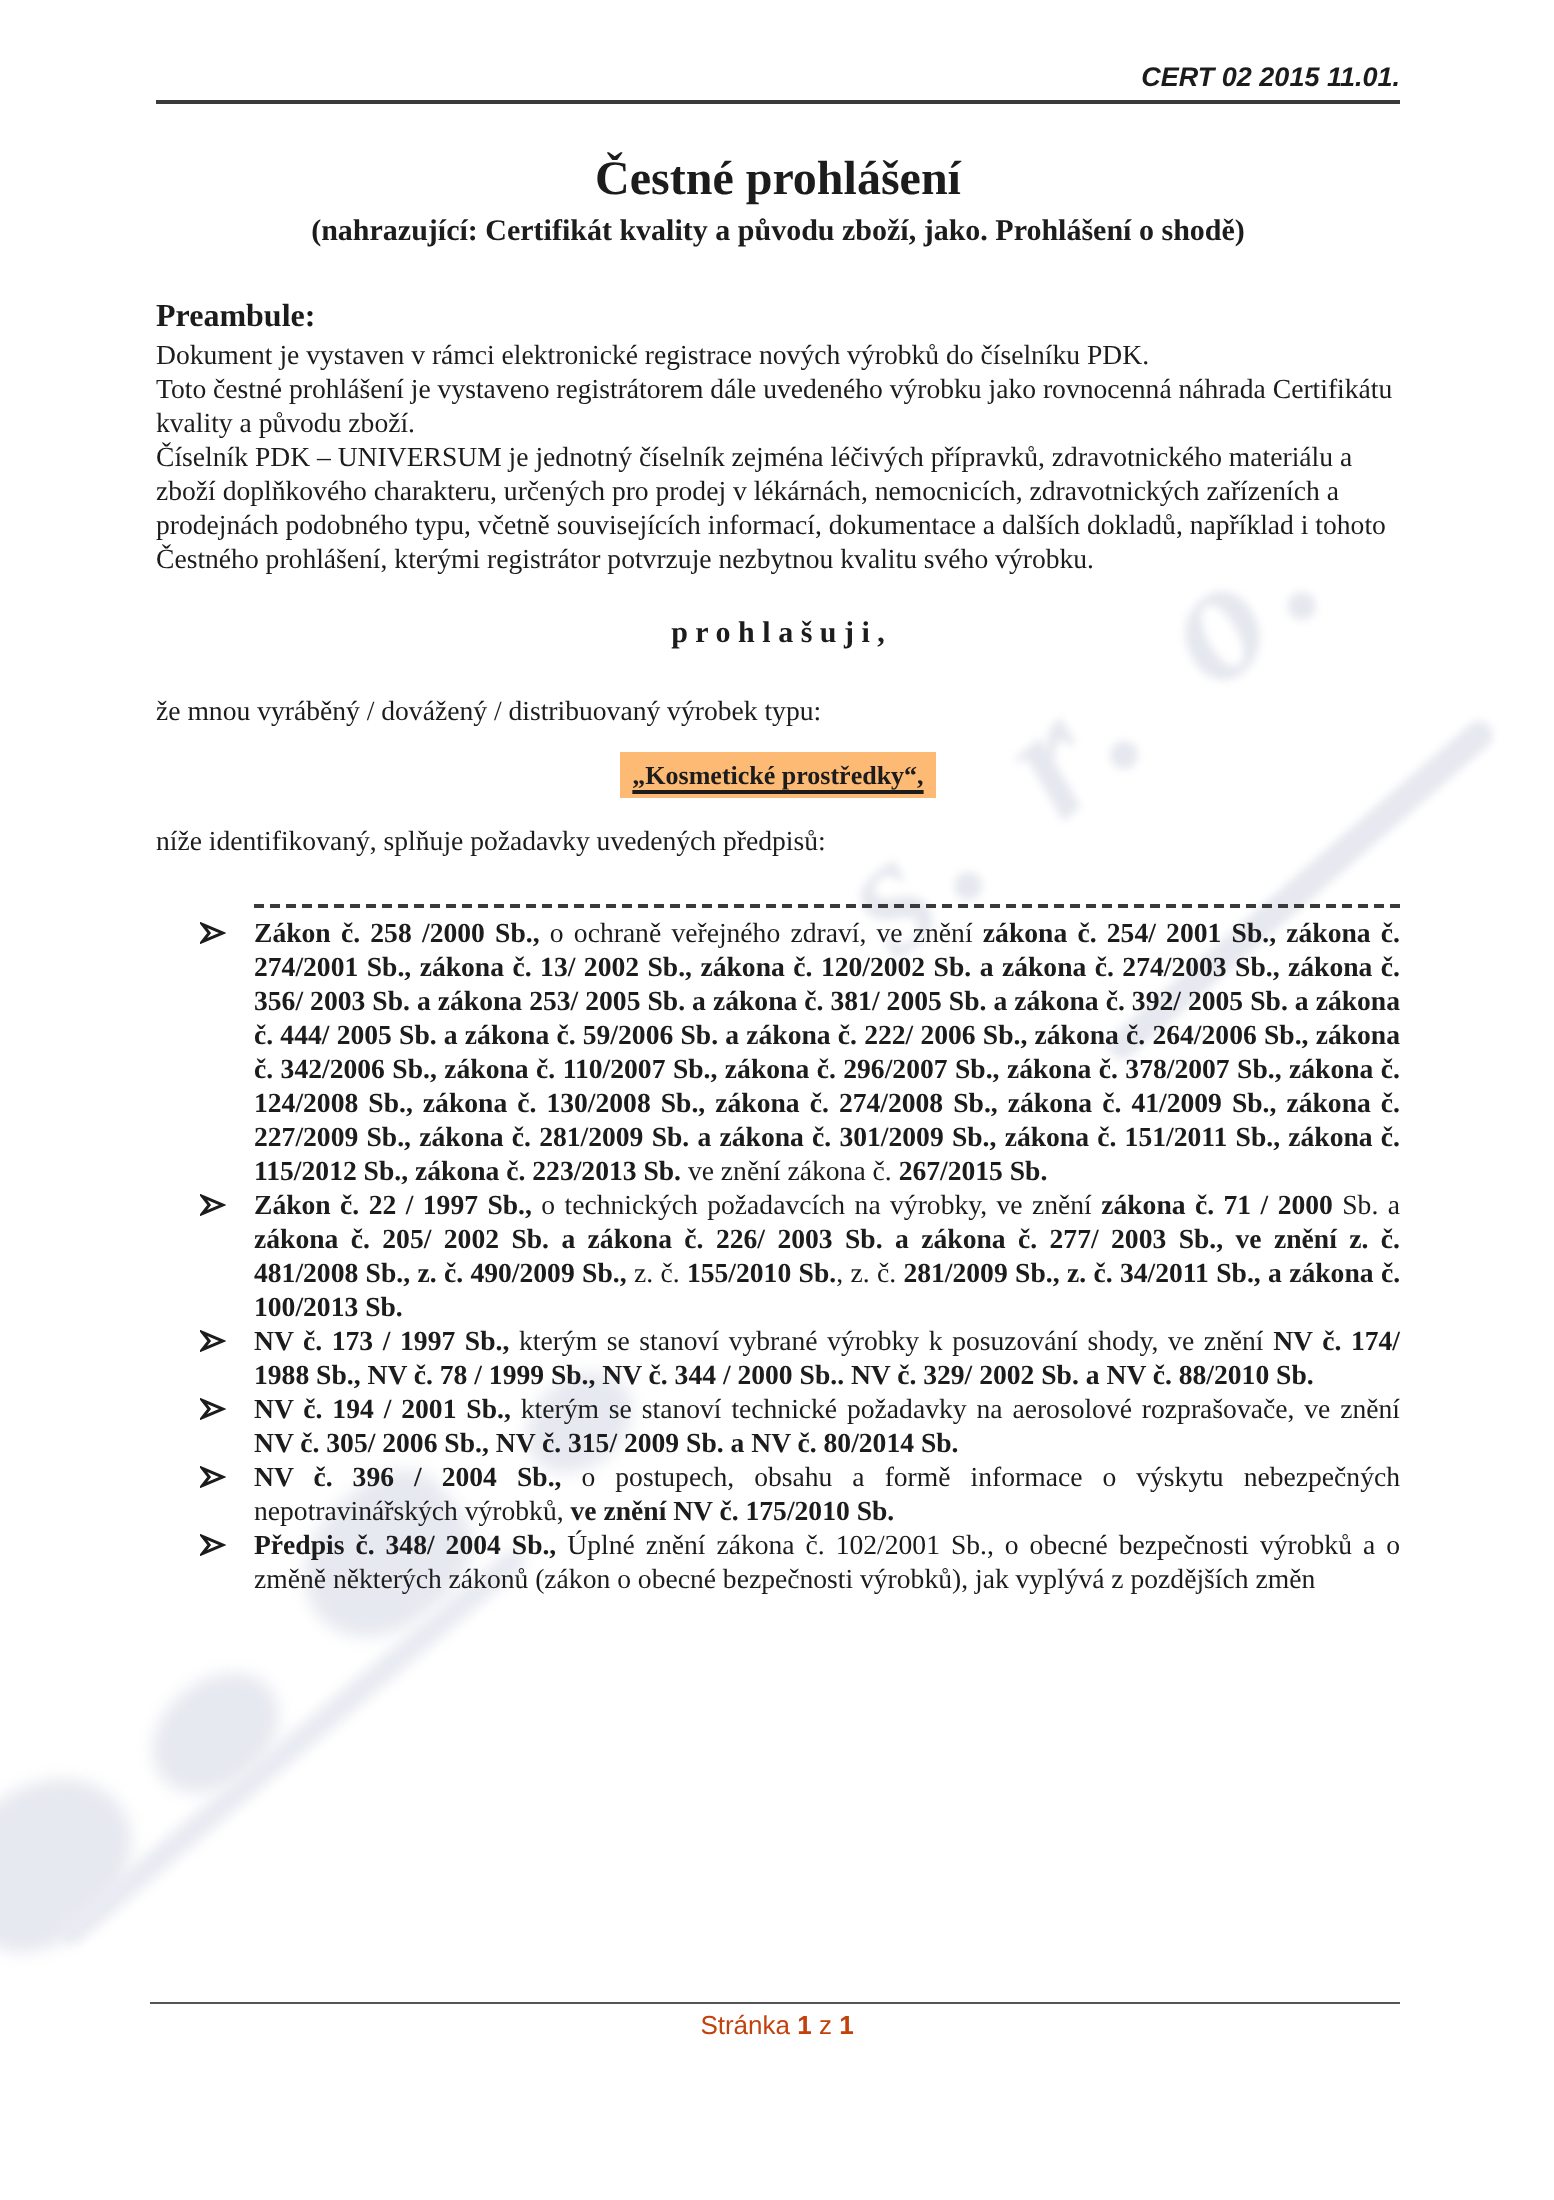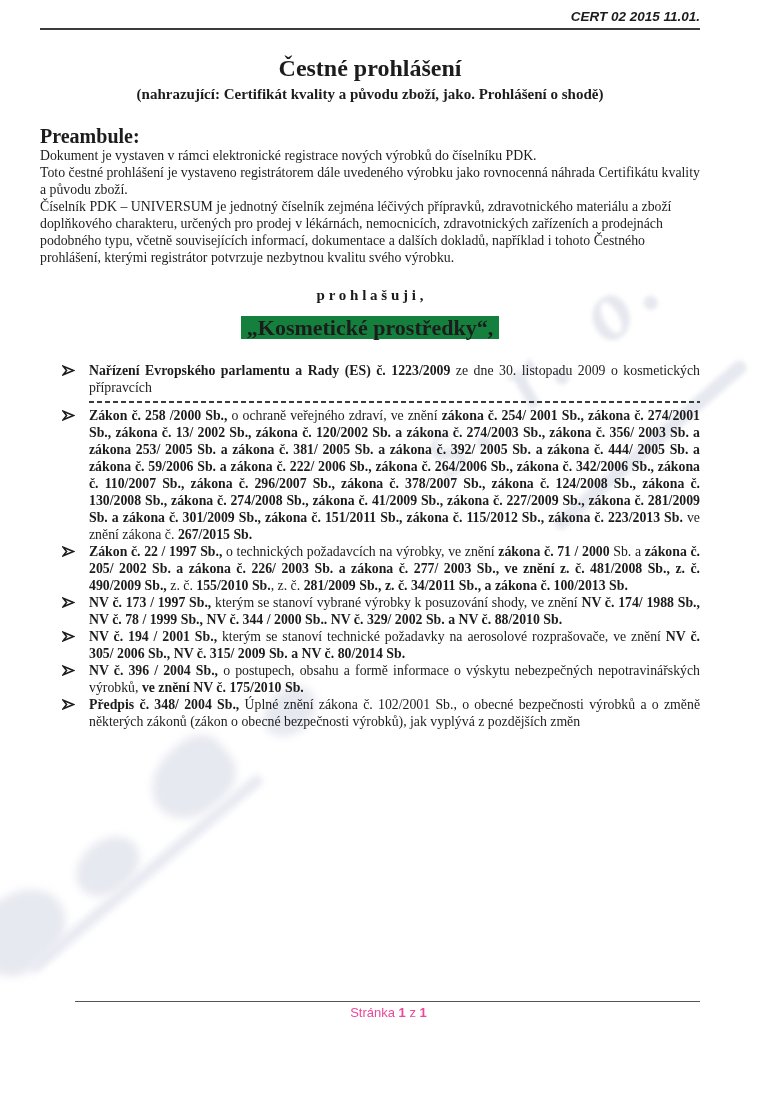--- a/index.html
+++ b/index.html
@@ -29,62 +29,62 @@
     transform:rotate(-40deg); transform-origin:left center; }
   .wm-blob { position:absolute; background:#e7e9f0; filter:blur(4px); border-radius:50%; }
   .wm-blob.g1 { left:30px;  top:10px;  width:95px; height:75px; border-radius:40% 60% 55% 45%; }
   .wm-blob.g2 { left:150px; top:28px;  width:70px; height:52px; }
   .wm-blob.g3 { left:262px; top:6px;   width:88px; height:70px; border-radius:60% 40% 45% 55%; }
   .wm-blob.g4 { left:395px; top:30px;  width:58px; height:44px; }
   .wm-bar     { position:absolute; left:60px; top:78px; width:300px; height:12px;
                 border-radius:6px; background:#e9ebf2; filter:blur(3px); }
 
   
-  .content { position:relative; z-index:1; padding:8px 77px 0 40px;
-             font-size:13.8px; line-height:17px; }
+  .content { position:relative; z-index:1; padding:8px 77px 0 78px;
+             font-size:13.8px; line-height:17px;margin-top:22px; }
 
   .doc-code-row { text-align:right; }
   .doc-code { font-family:"Liberation Sans","DejaVu Sans",sans-serif;
               font-style:italic; font-weight:bold; font-size:13.5px; }
   .head-rule { margin-top:3px; border-top:2px solid #3b3b3b; height:0; }
 
   .title { margin-top:25px; text-align:center; font-weight:bold; font-size:24px; line-height:26px; }
   .subtitle { margin-top:4px; text-align:center; font-weight:bold; font-size:15px; line-height:18px; }
 
-  .preamble-head { margin-top:23px; font-weight:bold; font-size:20px; line-height:21px; }
+  .preamble-head { margin-top:23px; font-weight:bold; font-size:16px; line-height:21px; }
   .preamble p { margin:0; }
 
   .decl-intro { margin-top:15px; text-indent:32px; }
   .performative { margin-top:21px; text-align:center; font-weight:bold; font-size:15px; }
   .product-line { margin-top:21px; }
   .product-type-row { margin-top:12px; text-align:center; }
   .product-type {
-    display:inline-block; font-weight:bold; font-size:22px; line-height:21px;
-    background:#15803d; padding:1px 6px;
-    text-decoration-thickness:2px; text-underline-offset:3px;
+    display:inline-block; font-weight:bold; font-size:13px; line-height:21px;
+    background:#fdba74; padding:1px 6px;
+    text-decoration:underline; text-decoration-thickness:2px; text-underline-offset:3px;
   }
   .closing-line { margin-top:13px; }
 
   ul.reg-list { list-style:none; margin:0 0 0 22px; }
   ul.reg-list.eu { margin-top:23px; }
   li.reg-item { display:flex; align-items:flex-start; }
   .bullet { flex:none; width:27px; padding-top:3px; }
   .bullet svg { display:block; }
   .reg-text { display:block; flex:1; text-align:justify; }
   .reg-text .b { font-weight:bold; }
 
   .dashed-sep {
     margin:5px 0 4px 49px; height:2px;
     background:repeating-linear-gradient(90deg,#3a3a3a 0 5px,transparent 5px 8px);
   }
 
   .footer { position:absolute; left:0; right:0; top:1001px; z-index:1; }
   .foot-rule { margin:0 77px 0 75px; border-top:1.5px solid #555; height:0; }
   .foot-label { margin-top:3px; text-align:center;
-    font-family:"Liberation Sans","DejaVu Sans",sans-serif; font-size:13px; color:#ec4899; }
+    font-family:"Liberation Sans","DejaVu Sans",sans-serif; font-size:13px; color:#c2410c; }
   .foot-label .b { font-weight:bold; }
 </style>
 </head>
 <body>
 
 <div class="page">
 
   <div class="wm-layer">
     <span class="wm-frag">s. r. o.</span>
     <span class="wm-stroke"></span>
@@ -108,33 +108,27 @@
     <div class="subtitle">(nahrazující: Certifikát kvality a původu zboží, jako. Prohlášení o shodě)</div>
 
     <div class="preamble">
       <div class="preamble-head">Preambule:</div>
       <p>Dokument je vystaven v rámci elektronické registrace nových výrobků do číselníku PDK.</p>
       <p>Toto čestné prohlášení je vystaveno registrátorem dále uvedeného výrobku jako rovnocenná náhrada Certifikátu kvality a původu zboží.</p>
       <p>Číselník PDK – UNIVERSUM je jednotný číselník zejména léčivých přípravků, zdravotnického materiálu a zboží doplňkového charakteru, určených pro prodej v lékárnách, nemocnicích, zdravotnických zařízeních a prodejnách podobného typu, včetně souvisejících informací, dokumentace a dalších dokladů, například i tohoto Čestného prohlášení, kterými registrátor potvrzuje nezbytnou kvalitu svého výrobku.</p>
     </div>
 
     <p class="performative">p r o h l a š u j i ,</p>
+    <p class="product-line">že mnou vyráběný / dovážený  / distribuovaný výrobek typu:</p>
     <div class="product-type-row">
       <span class="product-type">„Kosmetické prostředky“,</span>
     </div>
+    <p class="closing-line">níže identifikovaný, splňuje požadavky uvedených předpisů:</p>
 
     <ul class="reg-list eu">
-        <li class="reg-item">
-          <span class="bullet">
-            <svg width="13" height="11" viewBox="0 0 13 11">
-              <path d="M1.2 1.2 L11.5 5.5 L1.2 9.8 L4.6 5.5 Z" fill="none" stroke="#1c1c1c" stroke-width="1.5" stroke-linejoin="miter"></path>
-            </svg>
-          </span>
-          <span class="reg-text"><span class="b">Nařízení Evropského parlamentu a Rady (ES) č. 1223/2009</span><span> ze dne 30. listopadu 2009 o kosmetických přípravcích</span></span>
-        </li>
       </ul>
 
     <div class="dashed-sep"></div>
 
     <ul class="reg-list cz">
         <li class="reg-item">
           <span class="bullet">
             <svg width="13" height="11" viewBox="0 0 13 11">
               <path d="M1.2 1.2 L11.5 5.5 L1.2 9.8 L4.6 5.5 Z" fill="none" stroke="#1c1c1c" stroke-width="1.5" stroke-linejoin="miter"></path>
             </svg>

